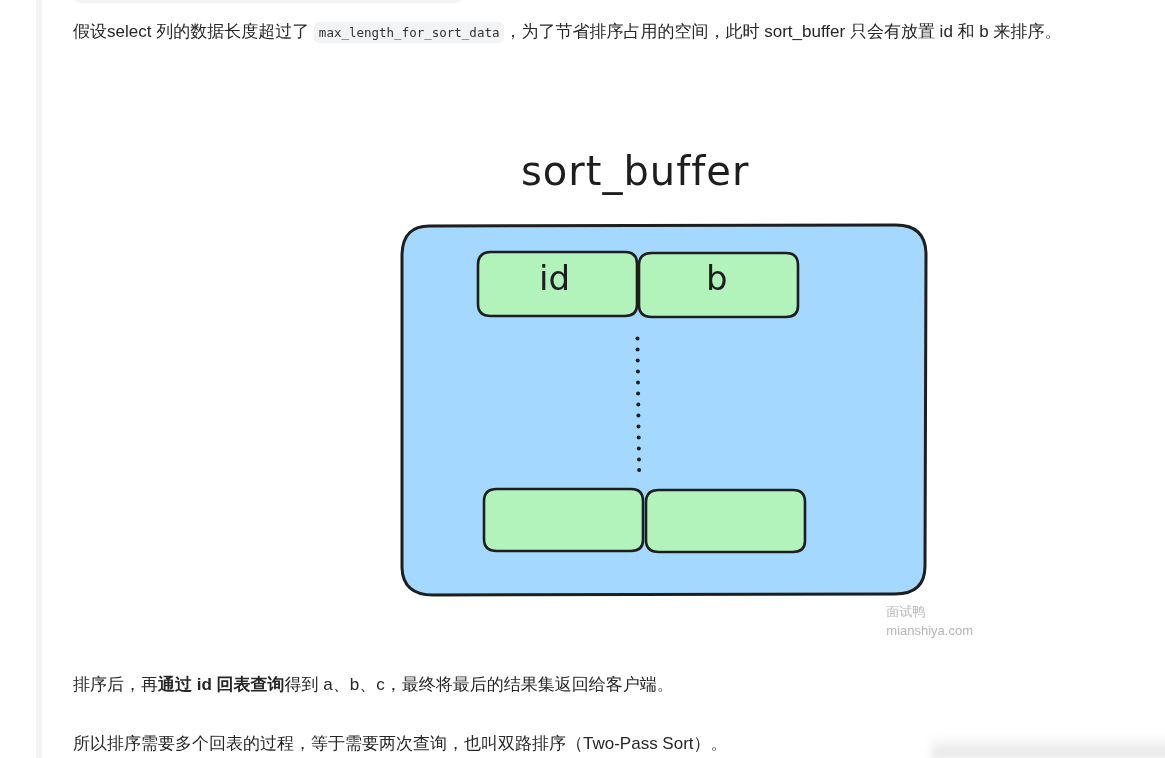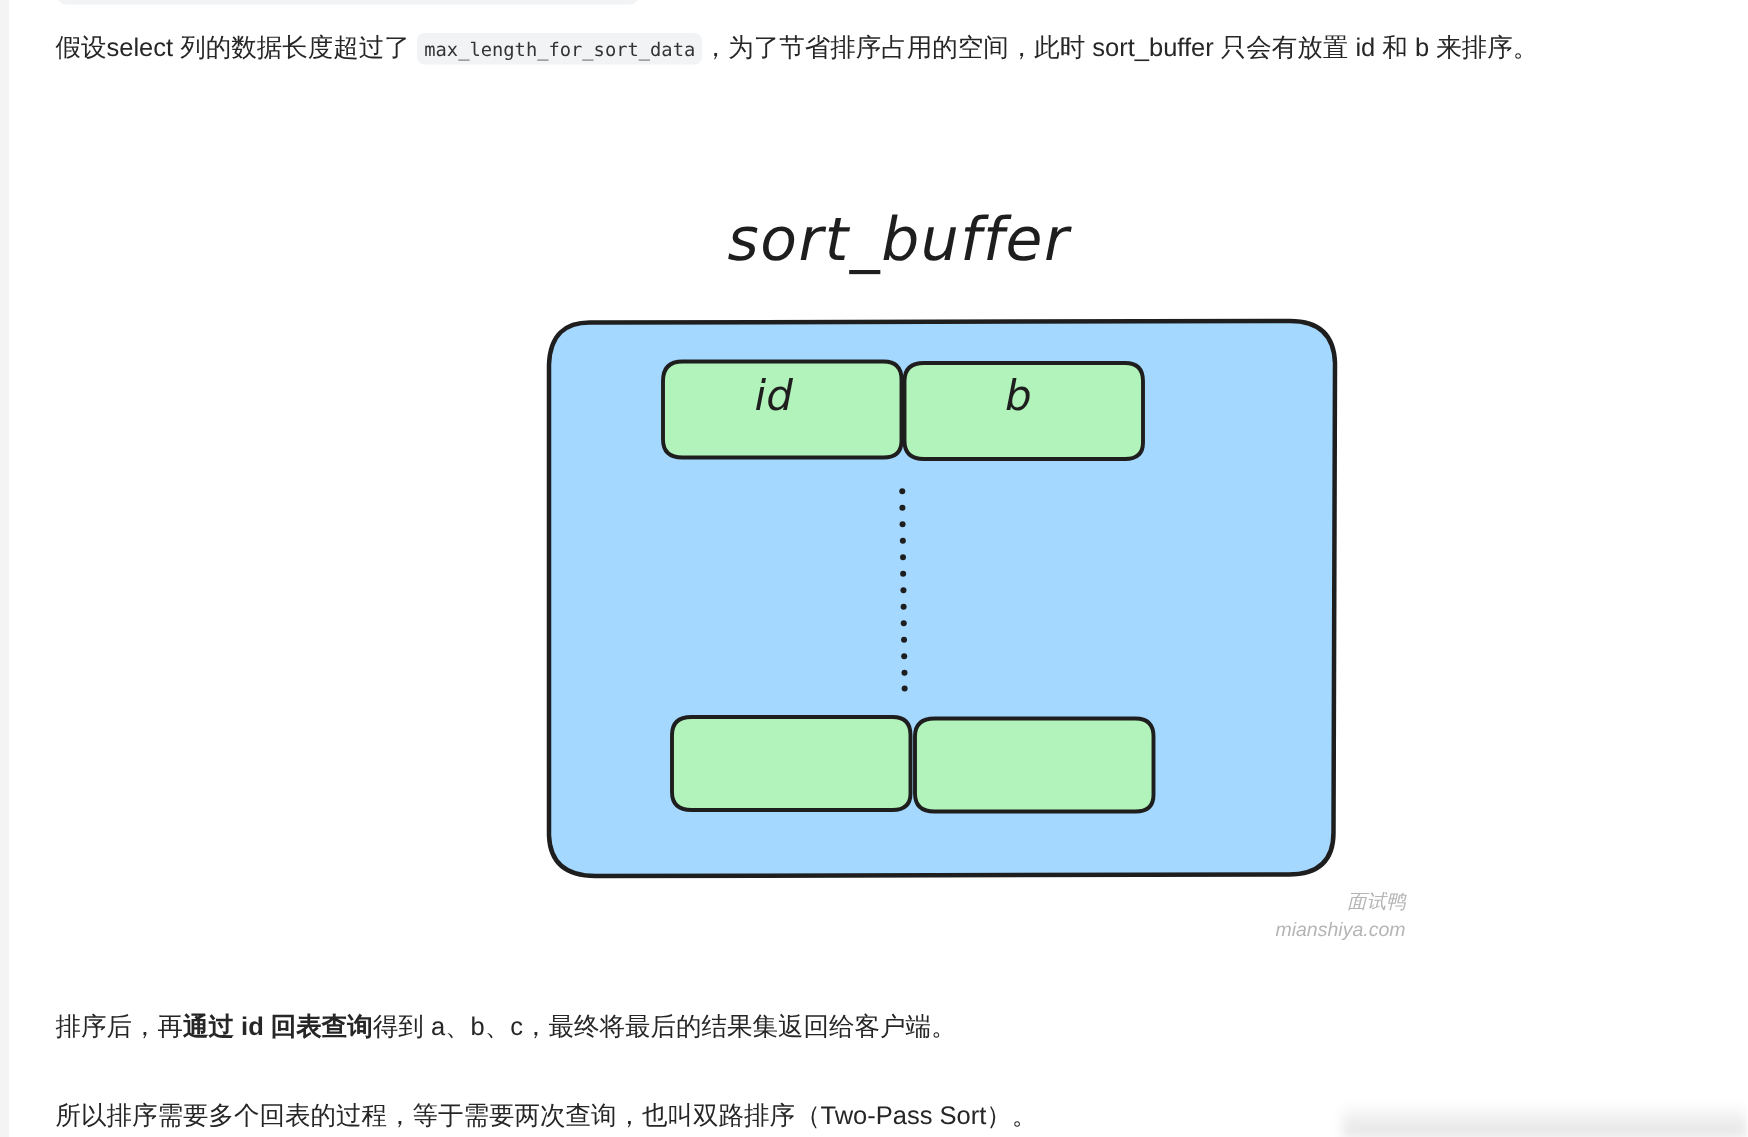--- a/index.html
+++ b/index.html
@@ -10,20 +10,21 @@
     overflow: hidden;
     background: #ffffff;
     font-family: "Liberation Sans", "DejaVu Sans", sans-serif;
     color: #262626;
   }
   .page {
     position: relative;
     width: 1039px;
     height: 758px;
     background: #ffffff;
+    margin-left: 36px;
   }
   .left-gutter {
     position: absolute;
     left: 0; top: 0;
     width: 6px; height: 758px;
     background: #f4f4f5;
   }
   .top-remnant {
     position: absolute;
     left: 37px; top: -8px;
@@ -51,42 +52,42 @@
     background: #f2f3f5;
     border-radius: 5px;
     padding: 3px 5px;
     color: #333;
   }
   .bold { font-weight: bold; }
 
   
   .diagram {
     position: absolute;
-    left: 300px; top: 117px;
-    width: 620px; height: 520px; font-style: italic;
+    left: 300px; top: 128px;
+    width: 620px; height: 520px;
   }
   .diagram svg { position: absolute; left: 0; top: 0; }
   .diagram-title {
     position: absolute;
     left: 148px; top: 20px;
     font-family: "DejaVu Sans", sans-serif;
     font-size: 40px;
     letter-spacing: 1px;
     color: #1e1e1e;
   }
   .cell-label {
     position: absolute;
     font-family: "DejaVu Sans", sans-serif;
-    font-size: 28px;
+    font-size: 34px;
     color: #1e1e1e;
   }
   .watermark {
     position: absolute;
     right: 20px;
-    text-align: right;
+    text-align: left;
     color: #b5b5b5;
     font-size: 13px;
     line-height: 19px;
   }
 
   .bottom-shadow {
     position: absolute;
     left: 895px; top: 735px;
     width: 270px; height: 23px;
     background: linear-gradient(to bottom, rgba(255,255,255,0) 0%, rgba(200,200,200,0.55) 100%);

